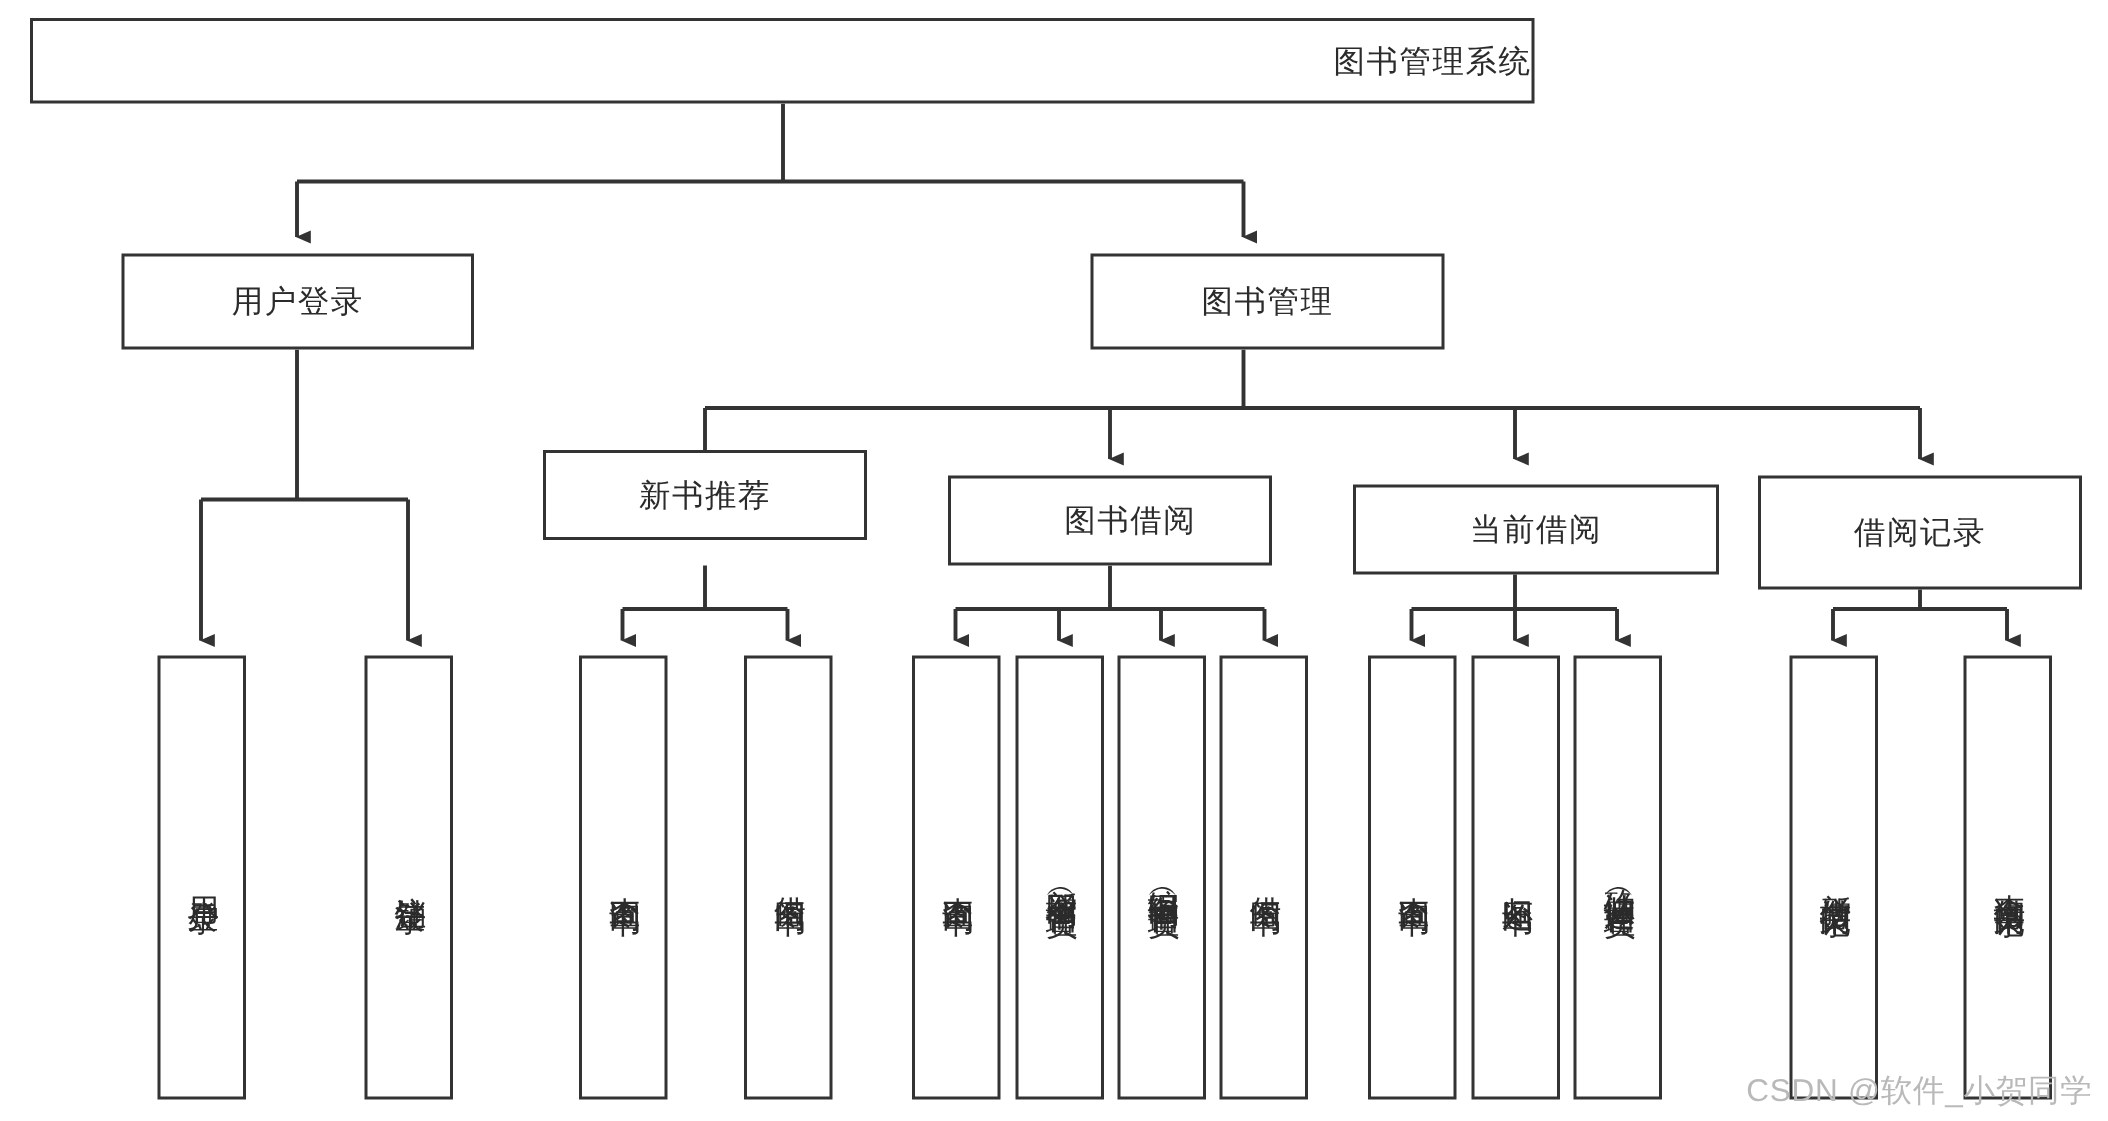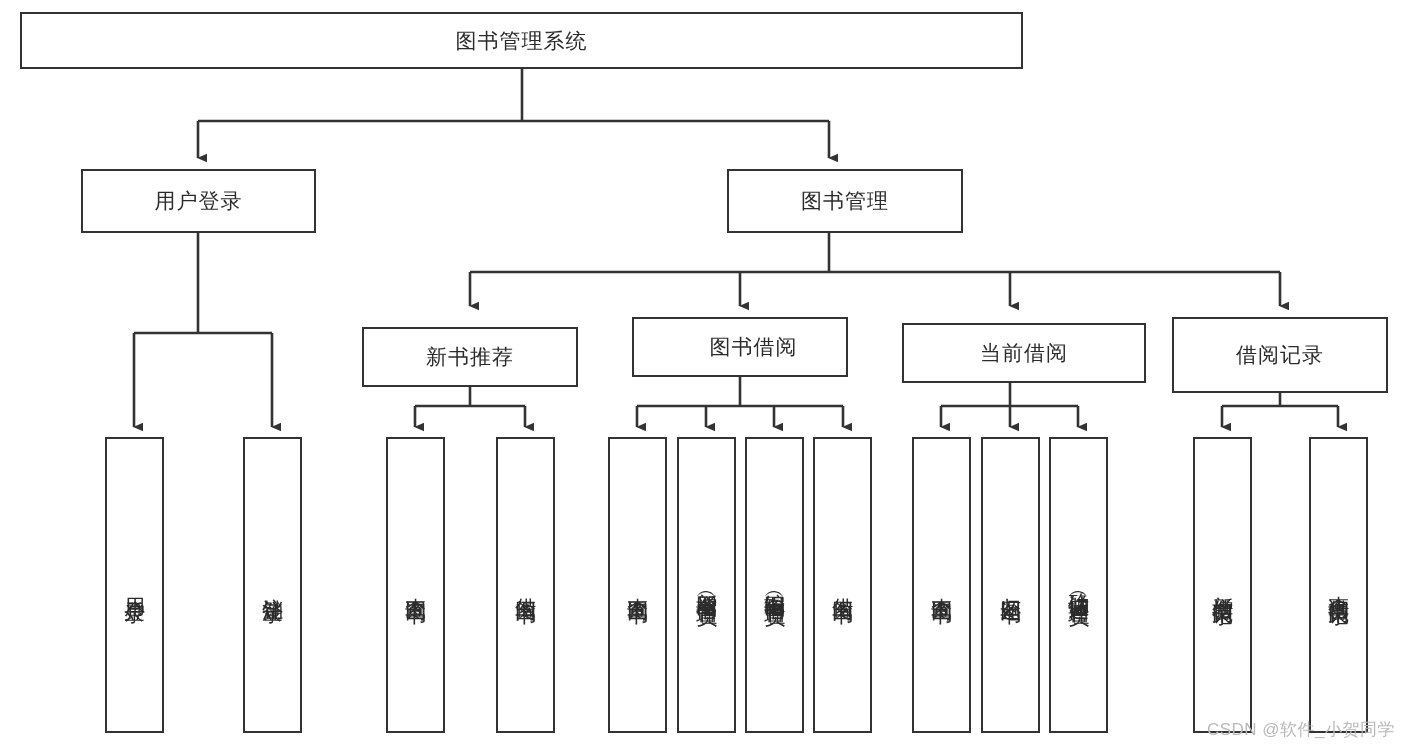--- a/index.html
+++ b/index.html
@@ -34,21 +34,21 @@
     writing-mode:vertical-rl;
     text-orientation:upright;
     white-space:nowrap;
     line-height:1.06;
   }
   .node.h .htext{white-space:nowrap;}
   svg.links{position:absolute;left:0;top:0;width:1405px;height:747px;z-index:1;}
   .watermark{
     position:absolute;
     right:10px;bottom:6px;
-    font-size:17px;
+    font-size:21px;
     color:#b9b9b9;
     letter-spacing:0.5px;
     white-space:nowrap;
     z-index:5;
   }
 </style>
 </head>
 <body>
 
 <div id="canvas">
@@ -96,32 +96,32 @@
       <path d="M1010,406 L1010,427" marker-end="url(#arrow)"></path>
       <path d="M1078,406 L1078,427" marker-end="url(#arrow)"></path>
 
       <path d="M1280,377 L1280,406"></path>
       <path d="M1222,406 L1338,406"></path>
       <path d="M1222,406 L1222,427" marker-end="url(#arrow)"></path>
       <path d="M1338,406 L1338,427" marker-end="url(#arrow)"></path>
     </g>
   </svg>
 
-  <div class="node h" style="left:20px;top:12px;width:1003px;height:57px;">
+  <div class="node h" style="left:20px;top:12px;width:1003px;height:57px;justify-content:flex-end;">
     <span class="htext">图书管理系统</span>
   </div>
 
   <div class="node h" style="left:81px;top:169px;width:235px;height:64px;">
     <span class="htext">用户登录</span>
   </div>
   <div class="node h" style="left:727px;top:169px;width:236px;height:64px;text-align:right;">
     <span class="htext">图书管理</span>
   </div>
 
-  <div class="node h" style="left:362px;top:327px;width:216px;height:60px;justify-content:center;">
+  <div class="node h" style="left:362px;top:300px;width:216px;height:60px;justify-content:center;">
     <span class="htext">新书推荐</span>
   </div>
   <div class="node h" style="left:632px;top:317px;width:216px;height:60px;padding-left:27px;">
     <span class="htext">图书借阅</span>
   </div>
   <div class="node h" style="left:902px;top:323px;width:244px;height:60px;">
     <span class="htext">当前借阅</span>
   </div>
   <div class="node h" style="left:1172px;top:317px;width:216px;height:76px;">
     <span class="htext">借阅记录</span>

